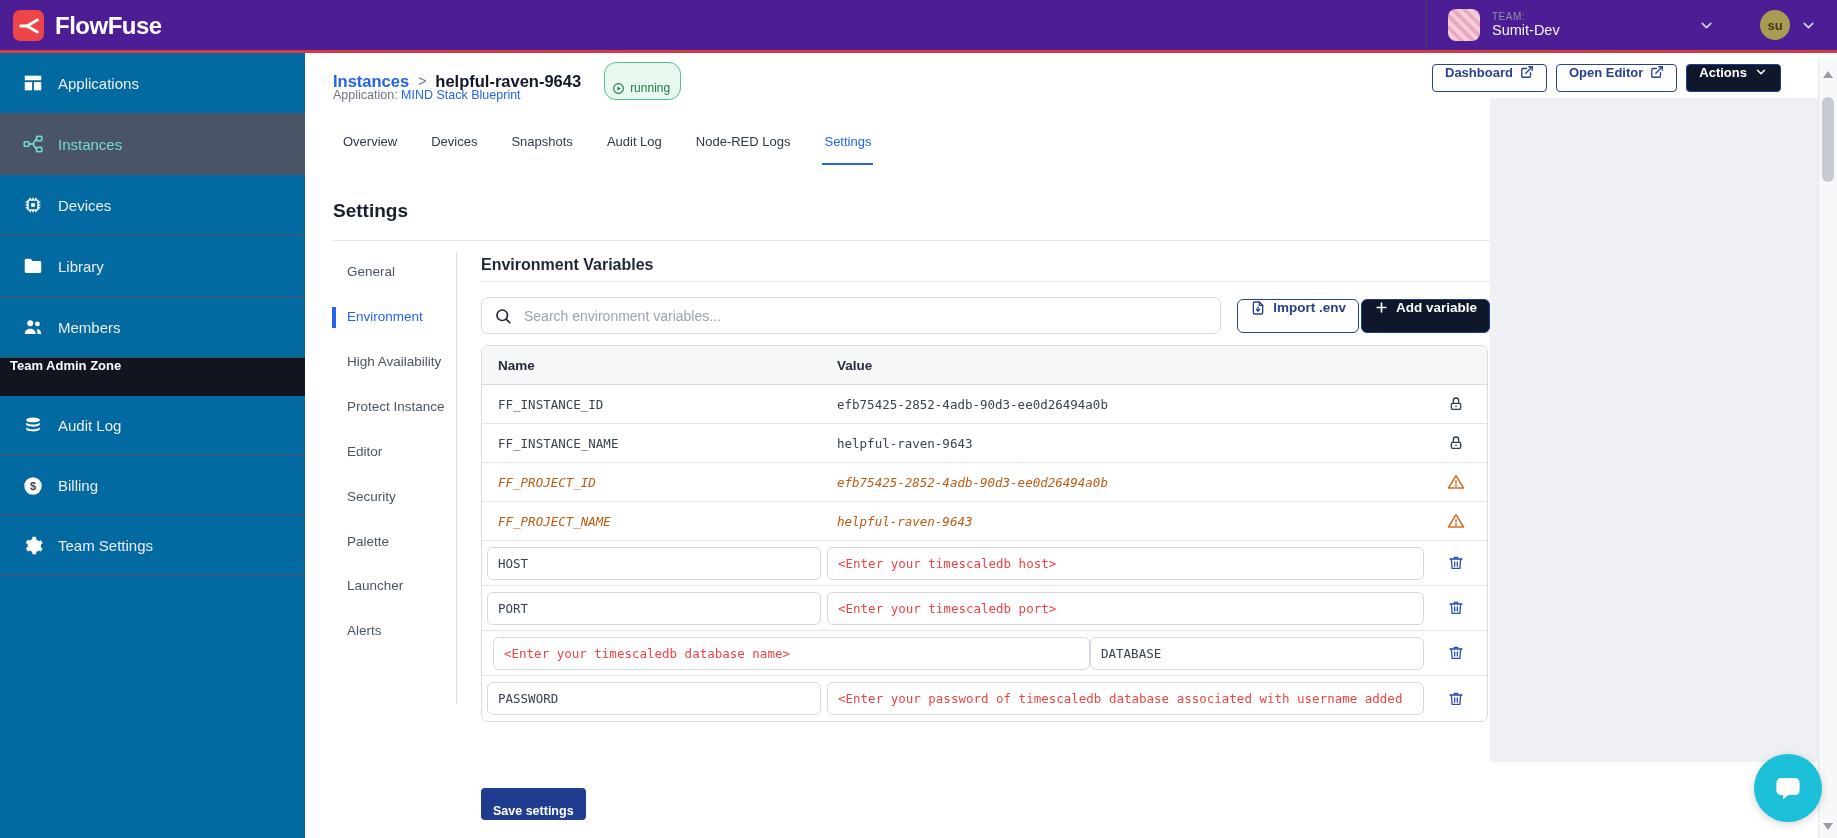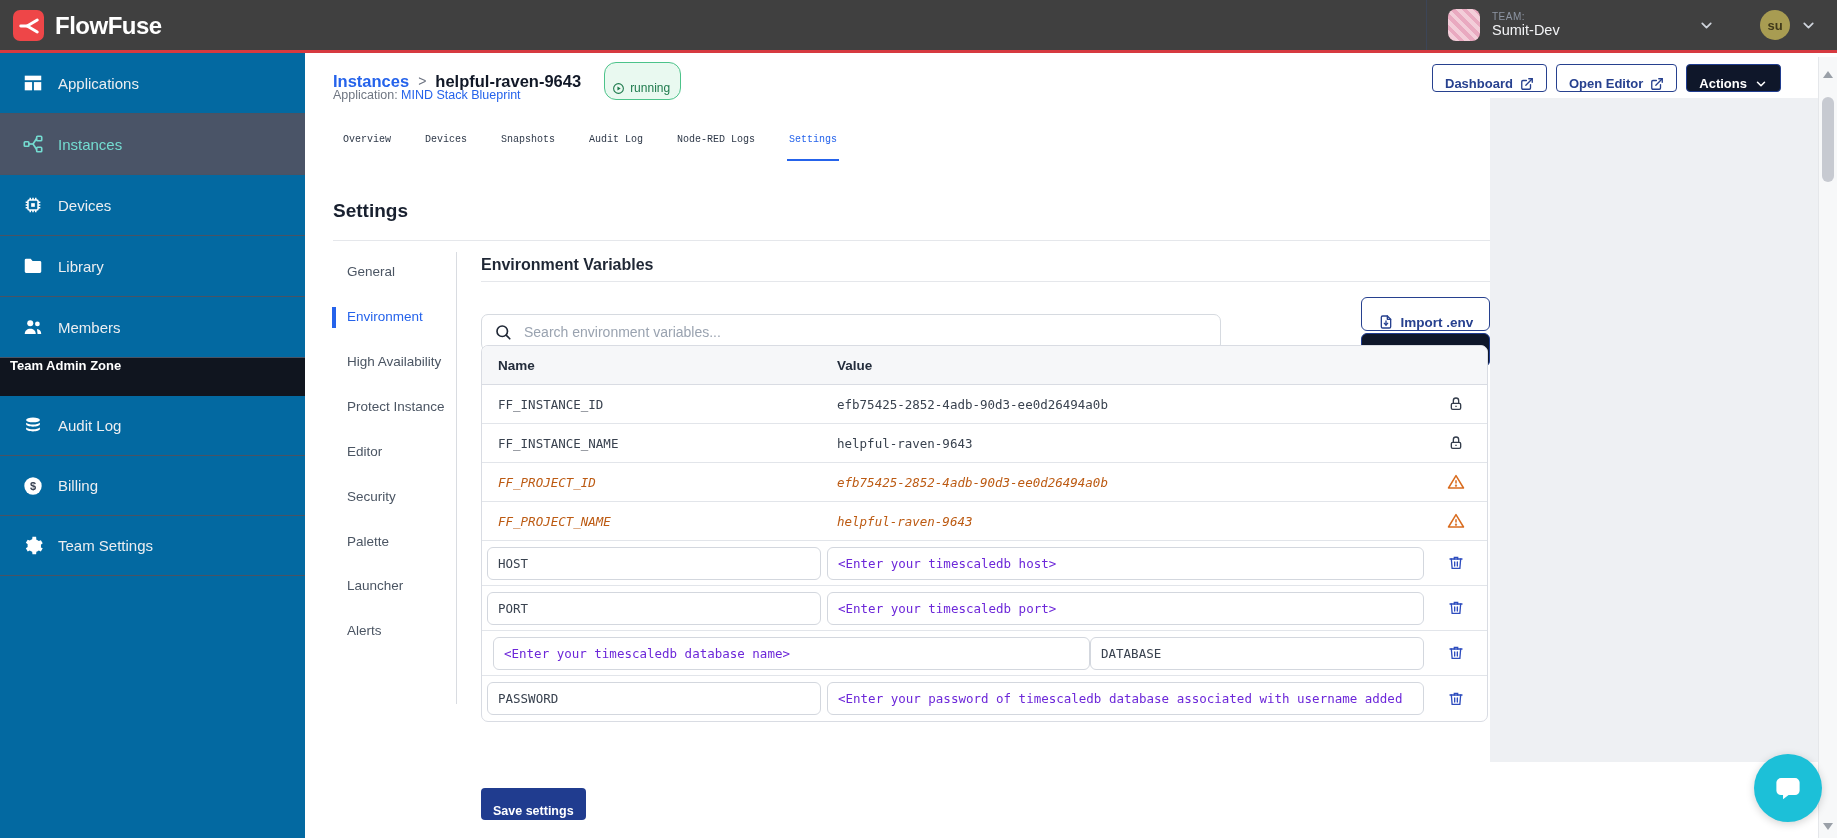--- a/index.html
+++ b/index.html
@@ -1,20 +1,20 @@
 <!DOCTYPE html>
 <html><head>
 <meta charset="utf-8">
 <style>
   html,body{margin:0;padding:0;background:#ffffff;font-family:"Liberation Sans",sans-serif;}
   .screen{position:relative;width:1837px;height:838px;background:#ffffff;overflow:hidden;}
   svg{display:block;}
 
   
-  .topbar{position:absolute;left:0;top:0;width:1837px;height:53px;background:#404040;border-bottom:3px solid #d63a40;box-sizing:border-box;z-index:30;}
+  .topbar{position:absolute;left:0;top:0;width:1837px;height:53px;background:#4c1d95;border-bottom:3px solid #d63a40;box-sizing:border-box;z-index:30;}
   .logo-wrap{position:absolute;left:13px;top:10px;display:flex;align-items:center;gap:11px;}
   .logo-mark{width:31px;height:31px;border-radius:7px;background:#ee4648;display:flex;align-items:center;justify-content:center;}
   .brand{color:#ffffff;font-size:24px;font-weight:700;letter-spacing:-0.5px;}
   .topbar-divider{position:absolute;left:1426px;top:0;width:1px;height:50px;background:#3c4557;}
   .team-switcher{position:absolute;left:1448px;top:0;height:50px;display:flex;align-items:center;gap:12px;cursor:pointer;}
   .team-avatar{width:32px;height:32px;border-radius:8px;background:
     repeating-linear-gradient(45deg,#e9a9c0 0 4px,#f3cdd9 4px 8px);}
   .team-texts{display:flex;flex-direction:column;line-height:1.15;}
   .team-label{font-size:10px;color:#8d95a3;letter-spacing:0.5px;}
   .team-name{font-size:14.5px;color:#f3f4f6;}
@@ -42,64 +42,64 @@
   
   .crumb-row{position:absolute;left:333px;top:62px;display:flex;align-items:center;gap:9px;}
   .crumb-link{color:#2563eb;font-size:16.5px;font-weight:700;cursor:pointer;}
   .crumb-sep{color:#6b7280;font-size:14px;}
   .crumb-current{color:#111827;font-size:16.5px;font-weight:700;}
   .badge-running{margin-left:14px;display:flex;align-items:center;gap:5px;height:22px;padding:14px 10px 0 7px;border:1px solid #4cc38a;border-radius:12px;background:#e9f9f0;color:#1d7a4c;font-size:12px;}
   .app-row{position:absolute;left:333px;top:88px;font-size:12.5px;color:#6f7682;}
   .app-row a{color:#2563eb;text-decoration:none;cursor:pointer;}
 
   .top-actions{position:absolute;left:1432px;top:64px;display:flex;gap:9px;}
-  .btn{display:flex;align-items:flex-end;justify-content:center;gap:7px;height:28px;padding:0 12px;border-radius:4px;font-size:13px;font-weight:700;box-sizing:border-box;cursor:pointer;}
+  .btn{display:flex;align-items:flex-start;justify-content:center;gap:7px;height:28px;padding:0 12px;border-radius:4px;font-size:13px;font-weight:700;box-sizing:border-box;cursor:pointer;}
   .btn.outline{background:#ffffff;border:1px solid #27418f;color:#27418f;}
   .btn.solid{background:#0f172a;border:1px solid #203c8f;color:#ffffff;}
 
   
   .tabs{position:absolute;left:341px;top:130px;display:flex;gap:30px;}
-  .tab{font-size:10px;color:#2f3949;padding:4px 2px 14px 2px;cursor:pointer;font-family:Liberation Mono, monospace;}
+  .tab{font-size:13px;color:#2f3949;padding:4px 2px 14px 2px;cursor:pointer;}
   .tab.active{color:#2563eb;border-bottom:2.5px solid #2563eb;}
 
   
   .settings-title{position:absolute;left:333px;top:200px;font-size:19px;font-weight:700;color:#18202f;}
   .settings-divider{position:absolute;left:333px;top:240px;width:1157px;height:1px;background:#e5e7eb;}
 
   .subnav{position:absolute;left:332px;top:262px;width:118px;}
   .subnav-item{font-size:13.5px;color:#4b5563;padding-left:15px;margin-bottom:24px;line-height:1.55;cursor:pointer;}
   .subnav-item.active{color:#2563eb;border-left:4px solid #2563eb;padding-left:11px;}
   .vdivider{position:absolute;left:456px;top:252px;width:1px;height:452px;background:#d9dce1;}
 
   .env-title{position:absolute;left:481px;top:256px;font-size:16px;font-weight:700;color:#1f2735;}
   .env-divider{position:absolute;left:481px;top:281px;width:1009px;height:1px;background:#e5e7eb;}
 
   .env-toolbar{position:absolute;left:481px;top:297px;width:1009px;display:flex;align-items:center;}
   .search-box{width:740px;height:37px;border:1px solid #d6dae0;border-radius:7px;display:flex;align-items:center;gap:10px;padding:0 12px;box-sizing:border-box;background:#fff;}
   .search-box input{border:none;outline:none;flex:1;font-size:14px;color:#39424f;background:transparent;font-family:"Liberation Sans",sans-serif;}
   .search-box input::placeholder{color:#9aa3b0;}
-  .toolbar-btns{margin-left:auto;display:flex;gap:2px;flex-direction:column;}
+  .toolbar-btns{margin-left:auto;display:flex;gap:2px;}
   .btn.md{height:34px;border-radius:6px;font-size:13.5px;}
 
   
   .env-table{position:absolute;left:481px;top:345px;width:1007px;border:1px solid #d9dce3;border-radius:7px;background:#ffffff;box-sizing:border-box;overflow:hidden;}
   .t-head{display:flex;align-items:center;height:38px;background:#f6f7f9;border-bottom:1px solid #d9dce3;font-size:13.5px;font-weight:700;color:#242d3c;}
   .col-name{width:345px;padding-left:16px;box-sizing:border-box;}
   .col-value{flex:1;padding-left:10px;box-sizing:border-box;}
   .col-icon{width:62px;display:flex;align-items:center;justify-content:center;flex:none;}
   .t-row{display:flex;align-items:center;height:38px;border-bottom:1px solid #e2e5ea;font-family:"DejaVu Sans Mono",monospace;font-size:12.5px;color:#39424f;}
   .t-row.deprecated{color:#bc5a12;font-style:italic;}
   .t-row.editable{height:45px;padding-left:5px;box-sizing:border-box;font-family:inherit;}
   .t-row:last-child{border-bottom:none;}
   .lock-ic{color:#333c4b;}
   .warn-ic{color:#d96c1f;}
   .trash-ic{color:#2d4cbe;cursor:pointer;}
   .env-input{height:33px;border:1px solid #d3d7de;border-radius:6px;padding:0 10px;box-sizing:border-box;font-family:"DejaVu Sans Mono",monospace;font-size:12.5px;color:#39424f;outline:none;background:#fff;}
   .env-input.name-in{width:334px;}
-  .env-input.value-in{width:597px;margin-left:6px;color:#6d28d9;}
+  .env-input.value-in{width:597px;margin-left:6px;color:#ef4444;}
   .row-spacer{margin-left:auto;}
 
   .save-btn{position:absolute;left:481px;top:788px;height:28px;padding:16px 12px;background:#203c8f;border:none;border-radius:4px;color:#ffffff;font-size:12.5px;font-weight:700;cursor:pointer;font-family:"Liberation Sans",sans-serif;}
 
   
   .chat-bubble{position:absolute;left:1754px;top:754px;width:68px;height:68px;border-radius:50%;background:#1cc0d8;display:flex;align-items:center;justify-content:center;z-index:50;cursor:pointer;box-shadow:0 2px 8px rgba(0,0,0,0.18);}
 </style>
 </head>
 <body>
 

